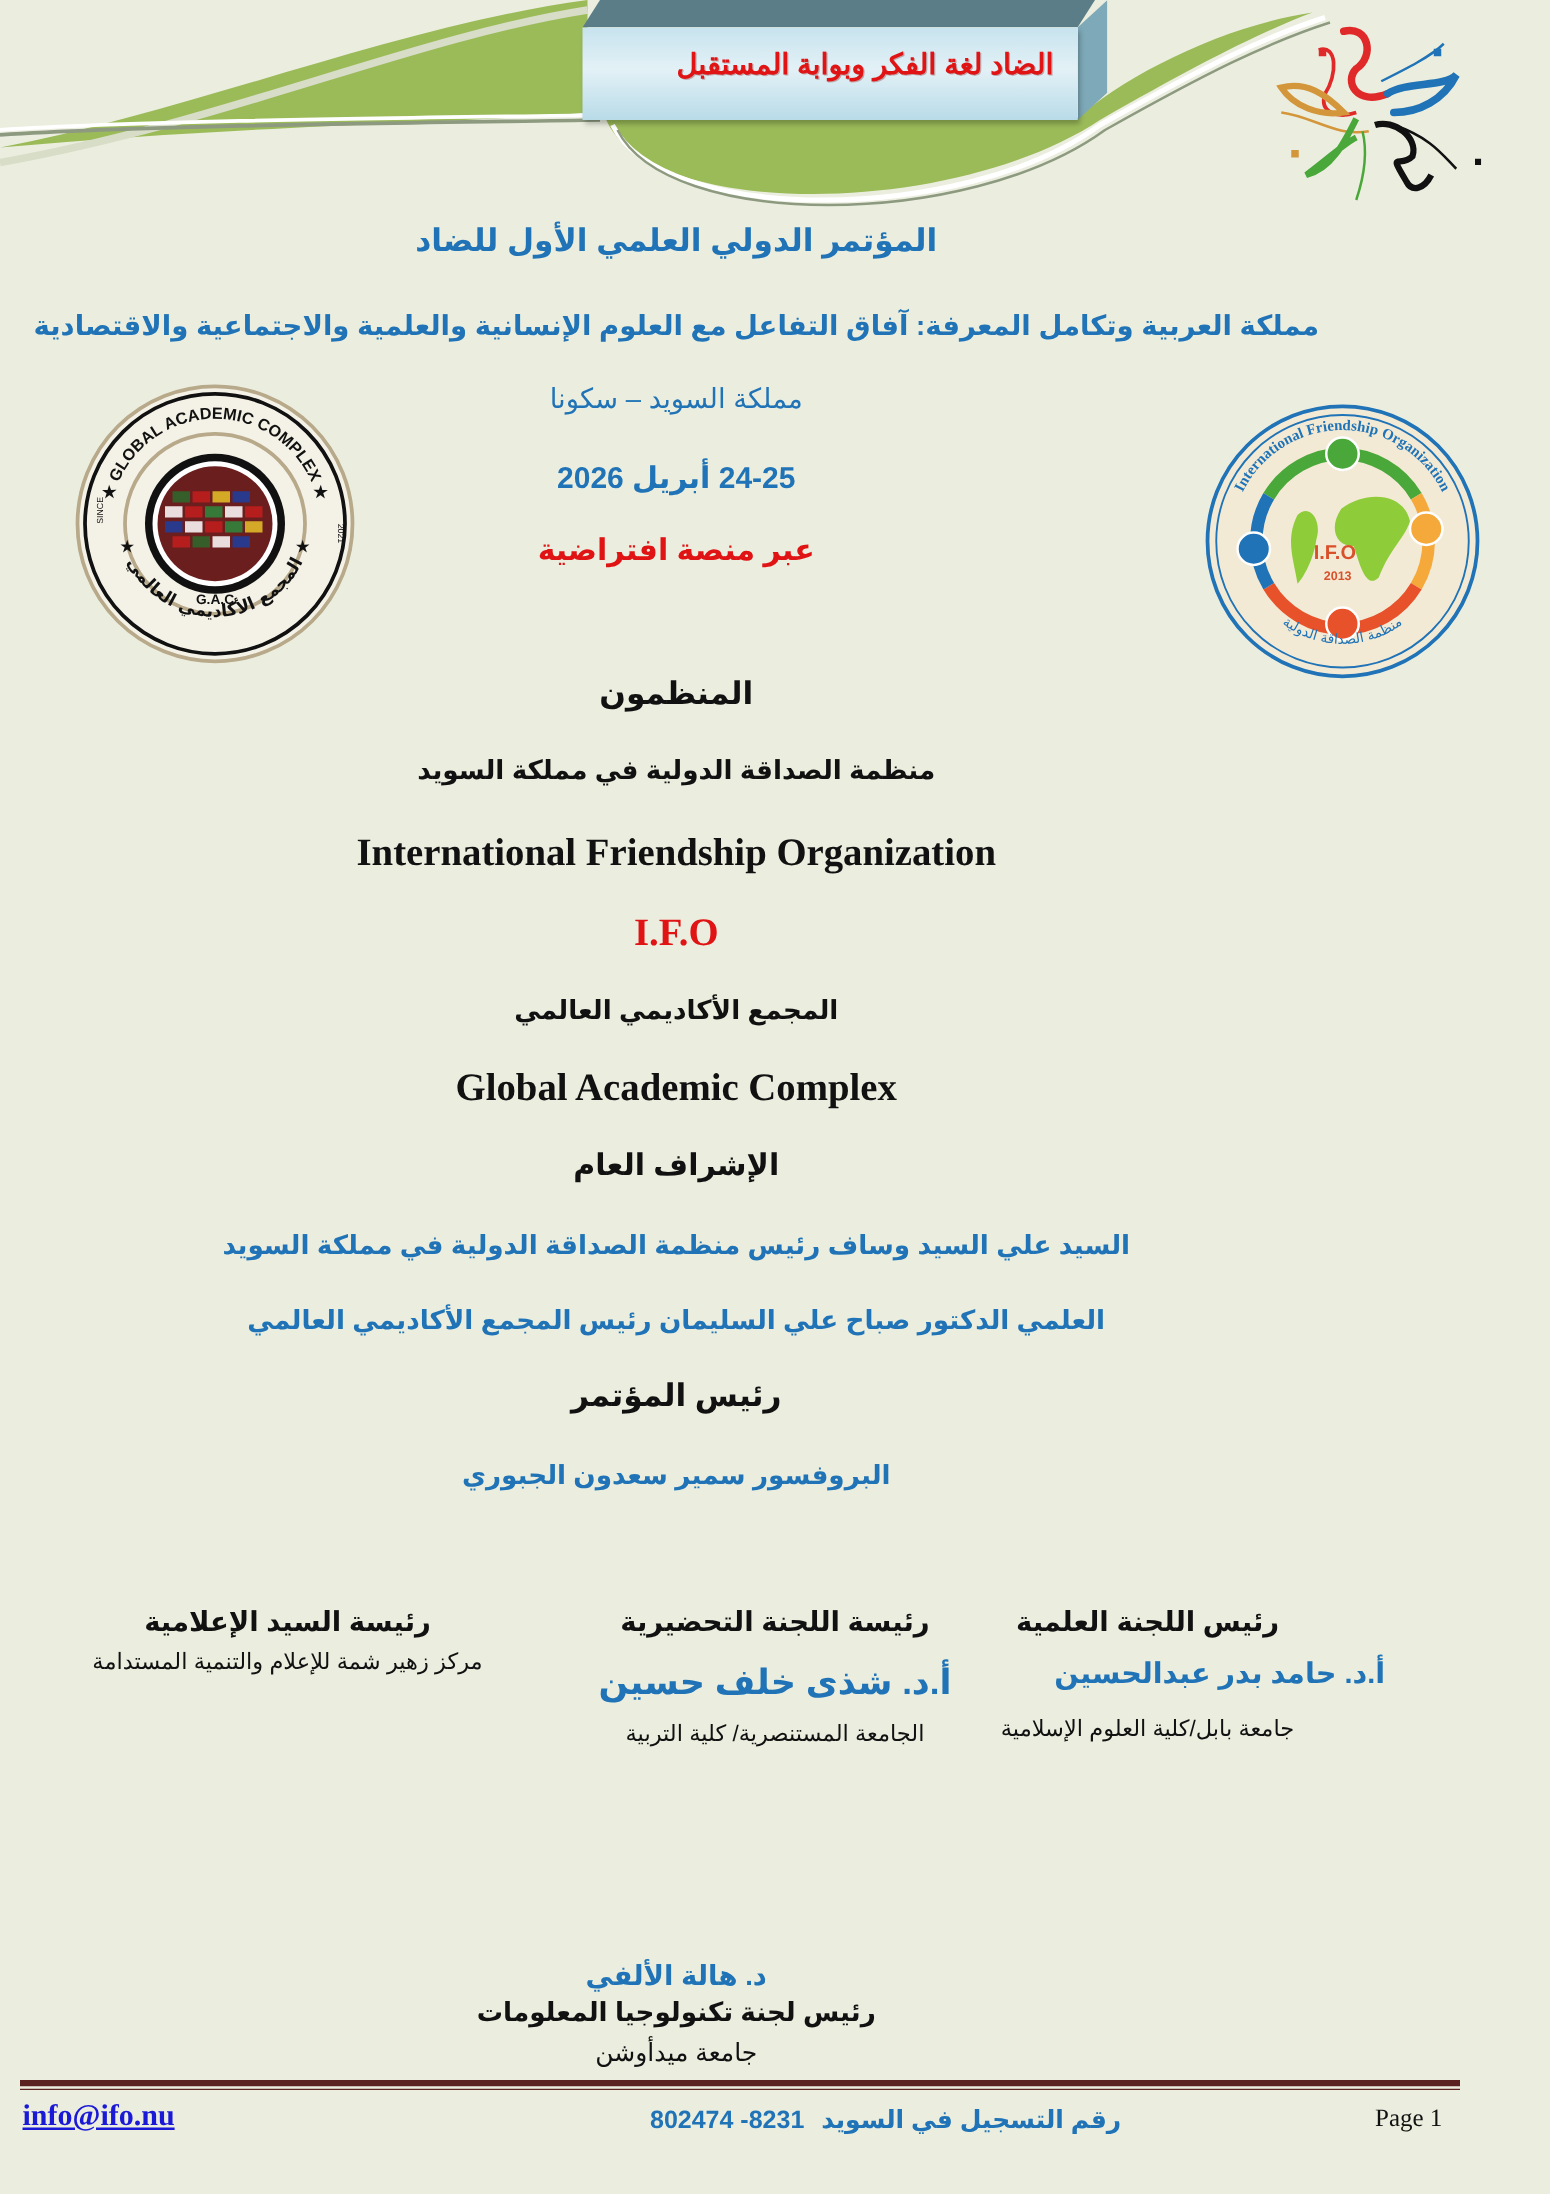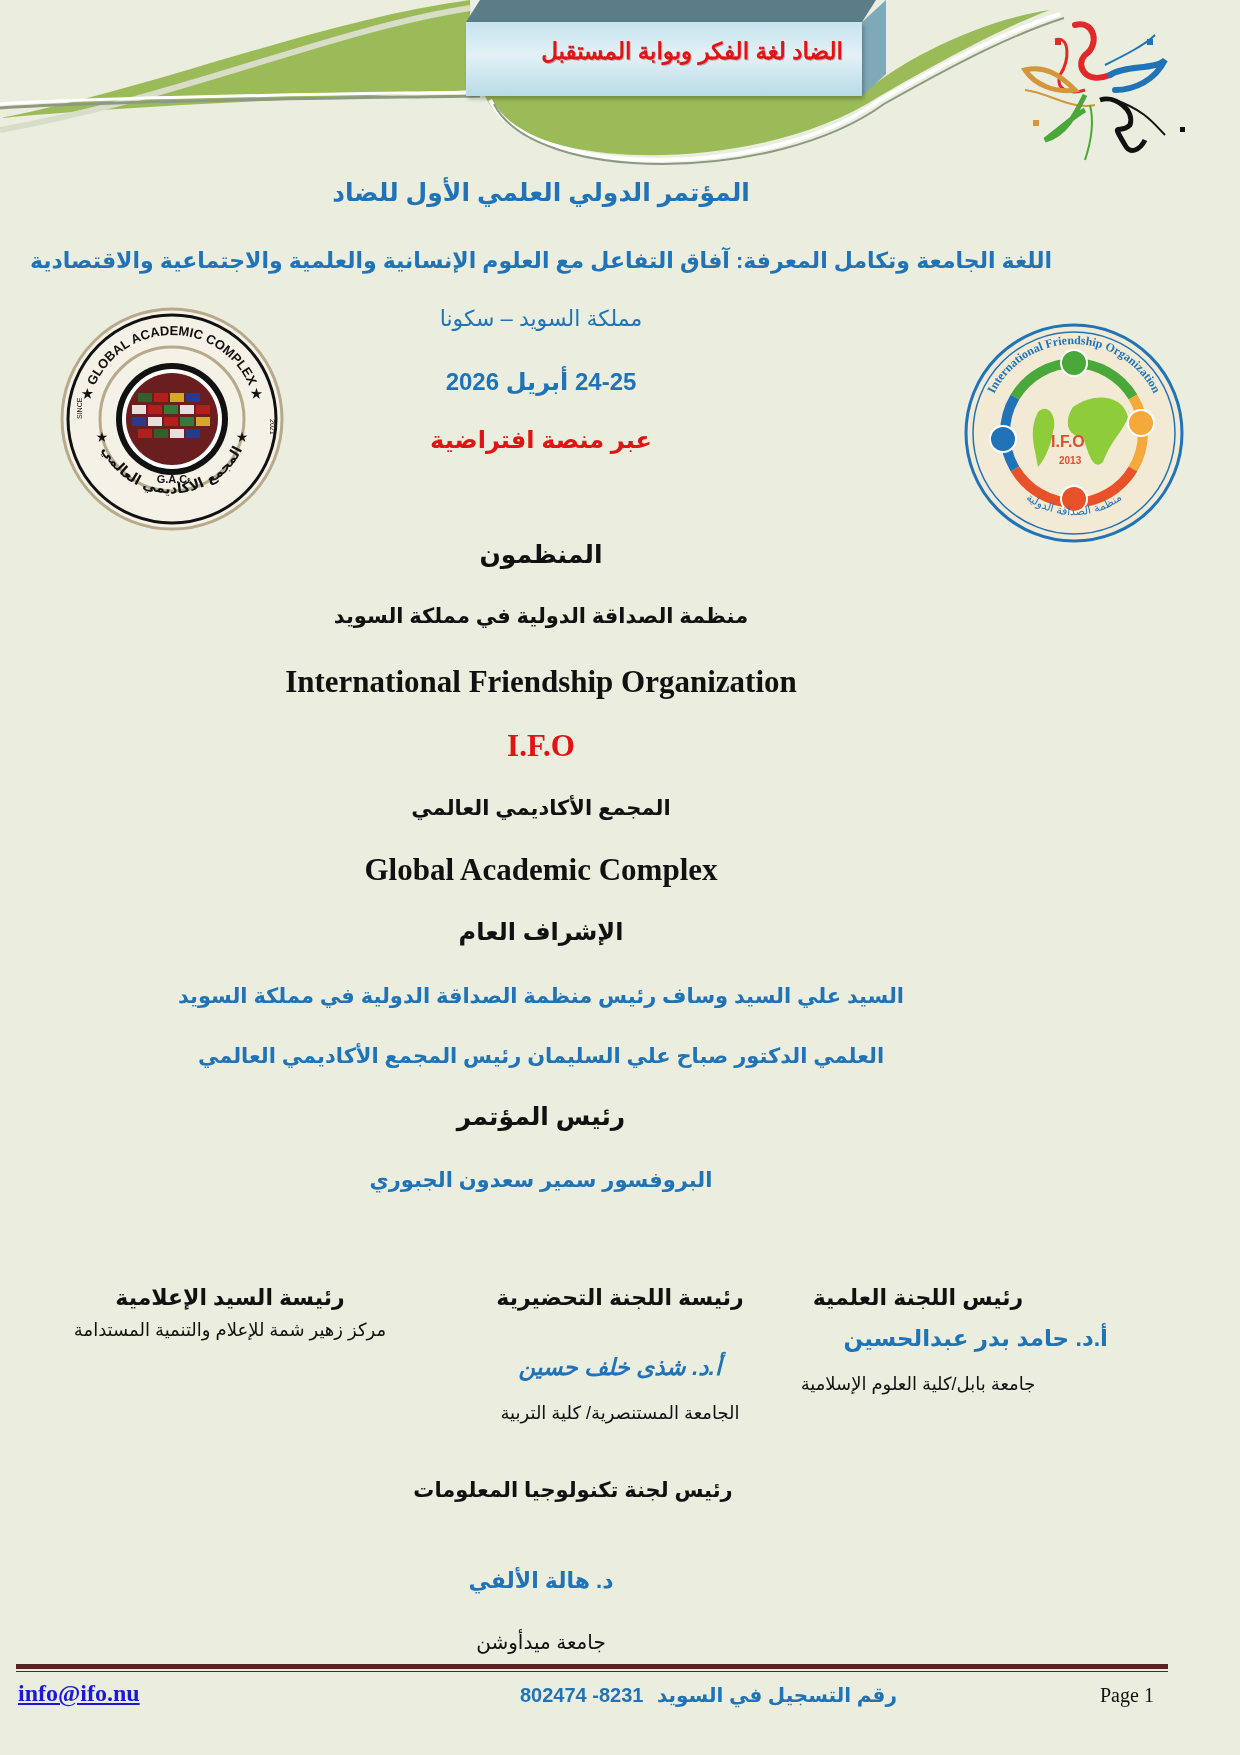--- a/index.html
+++ b/index.html
@@ -81,21 +81,21 @@
   <path d="M85,85 C100,80 120,95 115,110 C105,120 95,105 110,130 C115,140 125,135 130,125" stroke="#111" stroke-width="5" fill="none"></path>
   <path d="M100,85 C130,95 140,110 150,120" stroke="#111" stroke-width="2" fill="none"></path>
   <rect x="40" y="24" width="6" height="6" fill="#e02a2a"></rect>
   <rect x="132" y="24" width="6" height="6" fill="#1f73b6"></rect>
   <rect x="18" y="105" width="6" height="6" fill="#d4963a"></rect>
   <rect x="165" y="112" width="5" height="5" fill="#111"></rect>
   <rect x="85" y="153" width="6" height="6" fill="#4aa83a"></rect>
 </svg>
 
 <div class="center-line blue bold sans" style="top:178px;font-size:25px;">المؤتمر الدولي العلمي الأول للضاد</div>
-<div class="center-line blue bold sans" style="top:248px;font-size:22px;">اللغة الجامعة وتكامل المعرفة: آفاق التفاعل مع العلوم الإنسانية والعلمية والاجتماعية والاقتصادية</div>
+<div class="center-line blue bold sans" style="top:248px;font-size:22px;">مملكة العربية وتكامل المعرفة: آفاق التفاعل مع العلوم الإنسانية والعلمية والاجتماعية والاقتصادية</div>
 <div class="center-line blue sans" style="top:306px;font-size:22px;">مملكة السويد – سكونا</div>
 <div class="center-line blue bold sans" style="top:368px;font-size:24px;">24-25 أبريل 2026</div>
 <div class="center-line red bold sans" style="top:426px;font-size:24px;">عبر منصة افتراضية</div>
 
 <svg class="abs" style="left:58px;top:305px" width="228" height="228" viewBox="0 0 228 228">
   <circle cx="114" cy="114" r="110" fill="#f4f1e6" stroke="#b7a98a" stroke-width="3"></circle>
   <circle cx="114" cy="114" r="104" fill="none" stroke="#111" stroke-width="3"></circle>
   <circle cx="114" cy="114" r="72" fill="none" stroke="#b7a98a" stroke-width="3"></circle>
   <g fill="#111">
     <polygon points="114,40 120,46 128,42 131,50 140,49 140,57 148,58 145,66 152,70 147,76 152,82 145,86 148,94 140,95 140,103 131,102 128,110 120,106 114,112 108,106 100,110 97,102 88,103 88,95 80,94 83,86 76,82 81,76 76,70 83,66 80,58 88,57 88,49 97,50 100,42 108,46" transform="translate(0,38) scale(1)"></polygon>
@@ -182,30 +182,30 @@
 <div class="center-line blue bold sans" style="top:1168px;font-size:21px;">البروفسور سمير سعدون الجبوري</div>
 
 <div class="col" style="left:838px;width:380px;top:1285px;margin-left:-110px;">
   <div class="black bold sans" style="font-size:22px;height:40px;">رئيس اللجنة العلمية</div>
   <div class="blue bold sans" style="font-size:23px;height:54px;margin-top:0;text-align:right;padding-right:0;">أ.د. حامد بدر عبدالحسين</div>
   <div class="black sans" style="font-size:18px;margin-top:-6px;">جامعة بابل/كلية العلوم الإسلامية</div>
 </div>
 
 <div class="col" style="left:430px;top:1285px;">
   <div class="black bold sans" style="font-size:22px;height:40px;">رئيسة اللجنة التحضيرية</div>
-  <div class="blue bold sans" style="font-size:23px;height:54px;margin-top:29px;font-style:italic;">أ.د. شذى خلف حسين</div>
+  <div class="blue bold sans" style="font-size:28px;height:54px;margin-top:4px;">أ.د. شذى خلف حسين</div>
   <div class="black sans" style="font-size:18px;margin-top:-6px;">الجامعة المستنصرية/ كلية التربية</div>
 </div>
 
 <div class="col" style="left:40px;top:1285px;">
   <div class="black bold sans" style="font-size:22px;height:40px;">رئيسة السيد الإعلامية</div>
   <div class="black sans" style="font-size:18px;margin-top:-6px;">مركز زهير شمة للإعلام والتنمية المستدامة</div>
 </div>
 
-<div class="center-line black bold sans" style="top:1478px;font-size:21px;padding-left:32px;">رئيس لجنة تكنولوجيا المعلومات</div>
+<div class="center-line black bold sans" style="top:1598px;font-size:21px;">رئيس لجنة تكنولوجيا المعلومات</div>
 <div class="center-line blue bold sans" style="top:1568px;font-size:22px;">د. هالة الألفي</div>
 <div class="center-line black sans" style="top:1630px;font-size:20px;">جامعة ميدأوشن</div>
 
 <div class="footer-rule1"></div>
 <div class="footer-rule2"></div>
 
 <a class="abs email serif bold" href="#" style="left:18px;top:1680px;font-size:24px;">info@ifo.nu</a>
 
 <div class="abs blue bold sans" style="left:520px;top:1683px;direction:rtl;font-size:20px;white-space:nowrap;">
   <span>رقم التسجيل في السويد</span>

